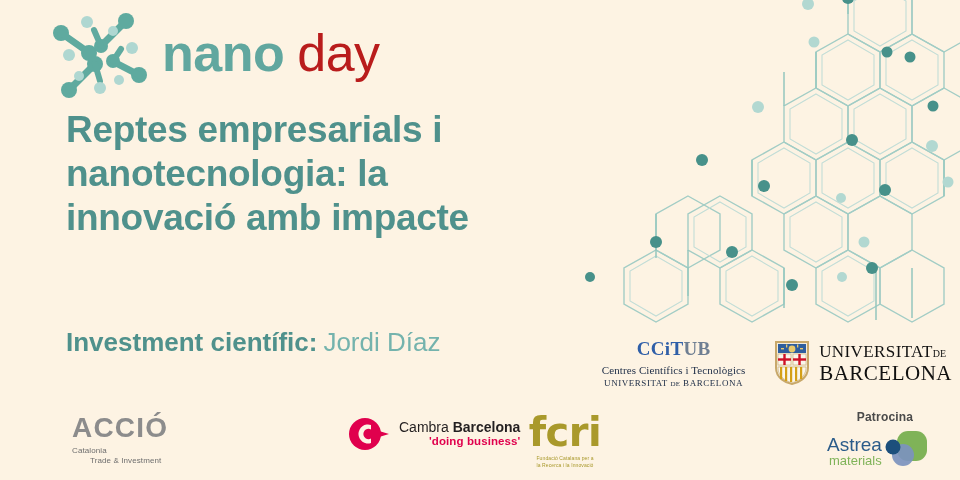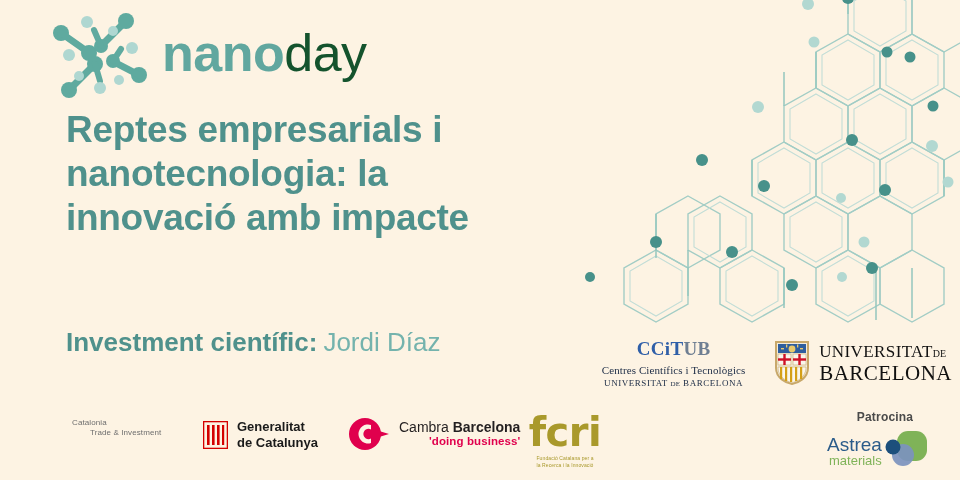--- a/index.html
+++ b/index.html
@@ -45,21 +45,21 @@
   }
   .brand-mark { width: 112px; height: 96px; flex: none; }
   .brand-word {
     font-size: 52px;
     letter-spacing: -0.5px;
     line-height: 1;
     white-space: nowrap;
     padding-bottom: 6px;
   }
   .brand-word .w-bold { font-weight: bold; color: #61A79F; }
-  .brand-word .w-light { font-weight: 300; color: #14532d; }
+  .brand-word .w-light { font-weight: 300; color: #b91c1c; margin-left: 13px; }
 
   
   .headline {
     position: absolute;
     left: 66px;
     top: 108px;
     width: 540px;
     color: #4F918C;
     font-size: 37px;
     font-weight: bold;
@@ -409,41 +409,27 @@
           <span>UNIVERSITAT</span><span class="small-de">DE</span>
         </div>
         <div class="ub-l2">BARCELONA</div>
       </div>
     </div>
   </div>
 
   <div class="bottom-row">
 
     <div class="accio">
+      <div class="accio-word">ACCIÓ</div>
       <div class="accio-sub">
         <div>Catalonia</div>
         <div class="l2">Trade &amp; Investment</div>
       </div>
     </div>
 
-    <div class="gencat">
-      <svg class="gencat-mark" viewBox="0 0 25 28" xmlns="http://www.w3.org/2000/svg">
-        <rect x="0.5" y="0.5" width="24" height="27" fill="none" stroke="#D40000" stroke-width="1.6"></rect>
-        <g fill="#D40000">
-          <rect x="4" y="4" width="2.6" height="20"></rect>
-          <rect x="9" y="4" width="2.6" height="20"></rect>
-          <rect x="14" y="4" width="2.6" height="20"></rect>
-          <rect x="19" y="4" width="2.2" height="20"></rect>
-        </g>
-      </svg>
-      <div class="gencat-text">
-        <div>Generalitat</div>
-        <div>de Catalunya</div>
-      </div>
-    </div>
 
     <div class="cambra">
       <svg class="cambra-mark" viewBox="0 0 44 34" xmlns="http://www.w3.org/2000/svg">
         <circle cx="17" cy="17" r="16" fill="#E0004D"></circle>
         <path d="M23 8 a9.5 9.5 0 1 0 0 18 v-4.4 a5.2 5.2 0 1 1 0 -9.2 z" fill="#FDF3E3"></path>
         <path d="M23 11.5 L41 17 L23 22.5 z" fill="#E0004D"></path>
       </svg>
       <div class="cambra-text">
         <div class="cambra-l1"><span>Cambra </span><b>Barcelona</b></div>
         <div class="cambra-l2">'doing business'</div>

